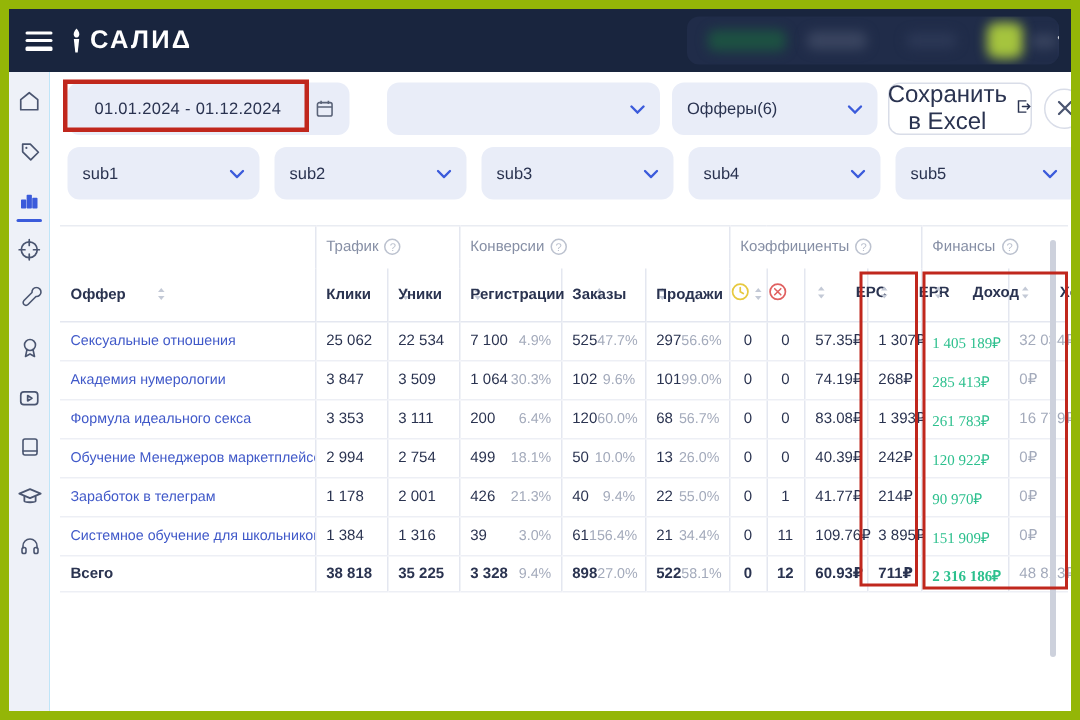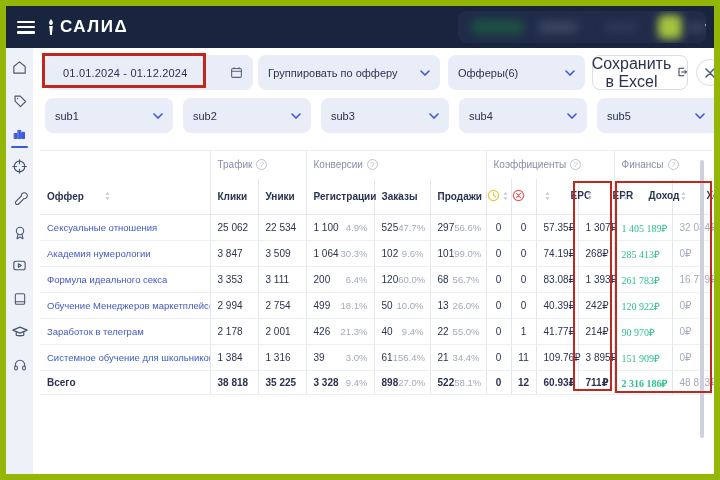--- a/index.html
+++ b/index.html
@@ -29,21 +29,21 @@
   .side-item.active svg { stroke:#3b5bdb; fill:#3b5bdb; }
   .side-item.active::after { content:""; position:absolute; left:2px; right:2px; bottom:-2px; height:2px; background:#3b5bdb; border-radius:1px; }
 
   
   .main { position:absolute; left:27px; top:42px; right:0; bottom:0; background:#fff; }
 
   .pill { background:#e9edf8; border-radius:8px; display:flex; align-items:center; font-size:11px; color:#2a3350; padding:0 10px; }
   .pill .chev { margin-left:auto; }
 
   .toolbar1 { position:absolute; left:12px; top:7px; height:35px; right:6px; }
-  .date-field { position:absolute; left:0; top:0; width:208px; height:35px; }
+  .date-field { position:absolute; left:0; top:0; width:188px; height:35px; }
   .date-field .txt { padding-left:8px; letter-spacing:.2px; }
   .groupby { position:absolute; left:213px; top:0; width:182px; height:35px; }
   .offers-dd { position:absolute; left:403px; top:0; width:137px; height:35px; }
   .excel-btn { position:absolute; left:547px; top:0; width:96px; height:35px; background:#fff; border:1px solid #d9dde8; border-radius:8px; display:flex; align-items:center; justify-content:center; gap:5px; font-size:16px; color:#2a3350; cursor:pointer; }
   .close-btn { position:absolute; left:651px; top:4px; width:27px; height:27px; border:1px solid #d9dde8; border-radius:50%; background:#fff; display:flex; align-items:center; justify-content:center; cursor:pointer; }
 
   .toolbar2 { position:absolute; left:12px; top:50px; right:16px; height:35px; display:flex; gap:10px; }
   .subpill { width:128px; height:35px; flex:none; }
   .subpill:last-child { width:118px; border-radius:8px 0 0 8px; }
 
@@ -180,21 +180,20 @@
       <div class="pill date-field">
         <span class="txt">01.01.2024 - 01.12.2024</span>
         <span class="chev" style="margin-left:auto">
           <svg width="13" height="13" viewBox="0 0 16 16">
               <rect x="2" y="3" width="12" height="11" rx="1.5" stroke="#5a6378" fill="none" stroke-width="1.3"></rect>
               <path d="M5 1.5 V4 M11 1.5 V4 M2 6.5 H14" stroke="#5a6378" stroke-width="1.3"></path>
             </svg>
         </span>
       </div>
       <div class="pill groupby">
-        <span>Группировать по офферу</span>
         <span class="chev">
             <svg width="10" height="6" viewBox="0 0 10 6">
               <path d="M1 1 L5 5 L9 1" stroke="#3b5bdb" stroke-width="1.6" fill="none" stroke-linecap="round"></path>
             </svg>
           </span>
       </div>
       <div class="pill offers-dd">
         <span>Офферы(6)</span>
         <span class="chev">
             <svg width="10" height="6" viewBox="0 0 10 6">
@@ -398,21 +397,21 @@
         </thead>
         <tbody>
           <tr>
             <td>
                 <span class="link">Сексуальные отношения</span>
               </td>
             <td class="sep nowrap">25 062</td>
             <td class="sep nowrap">22 534</td>
             <td class="sep">
                 <span class="pair">
-                  <span>1 100</span>
+                  <span>7 100</span>
                   <span class="pct">4.9%</span>
                 </span>
               </td>
             <td class="sep">
                 <span class="pair">
                   <span>525</span>
                   <span class="pct">47.7%</span>
                 </span>
               </td>
             <td class="sep">
@@ -518,21 +517,21 @@
             <td class="sep ctr">0</td>
             <td class="sep nowrap">40.39₽</td>
             <td class="sep nowrap">242₽</td>
             <td class="sep money-green">120 922₽</td>
             <td class="sep money-gray">0₽</td>
           </tr>
           <tr>
             <td>
                 <span class="link">Заработок в телеграм</span>
               </td>
-            <td class="sep nowrap">2 178</td>
+            <td class="sep nowrap">1 178</td>
             <td class="sep nowrap">2 001</td>
             <td class="sep">
                 <span class="pair">
                   <span>426</span>
                   <span class="pct">21.3%</span>
                 </span>
               </td>
             <td class="sep">
                 <span class="pair">
                   <span>40</span>

